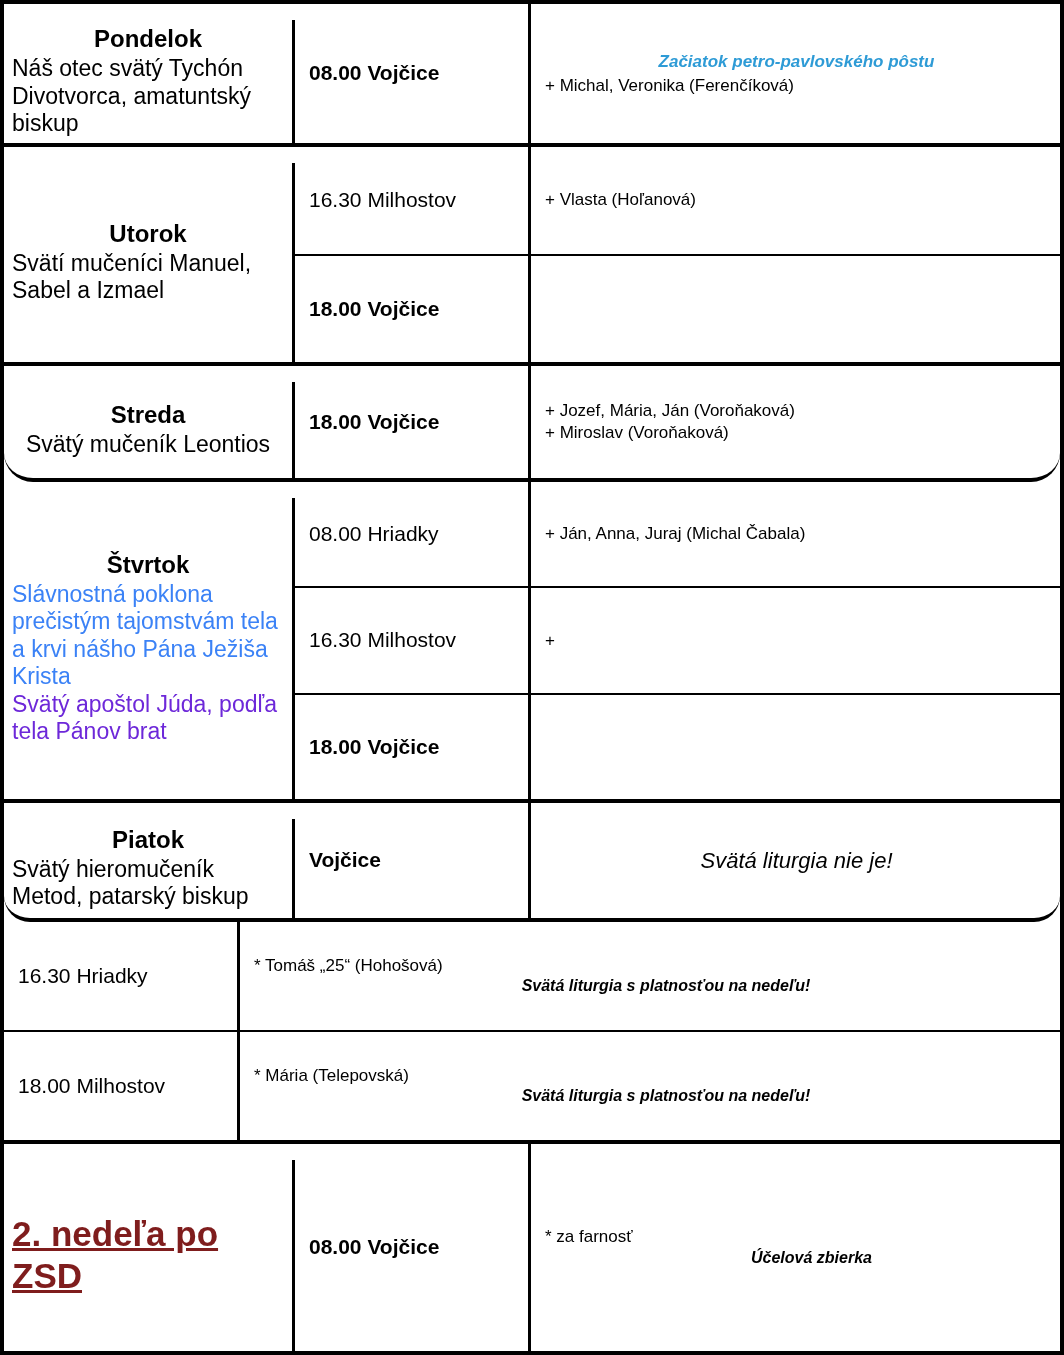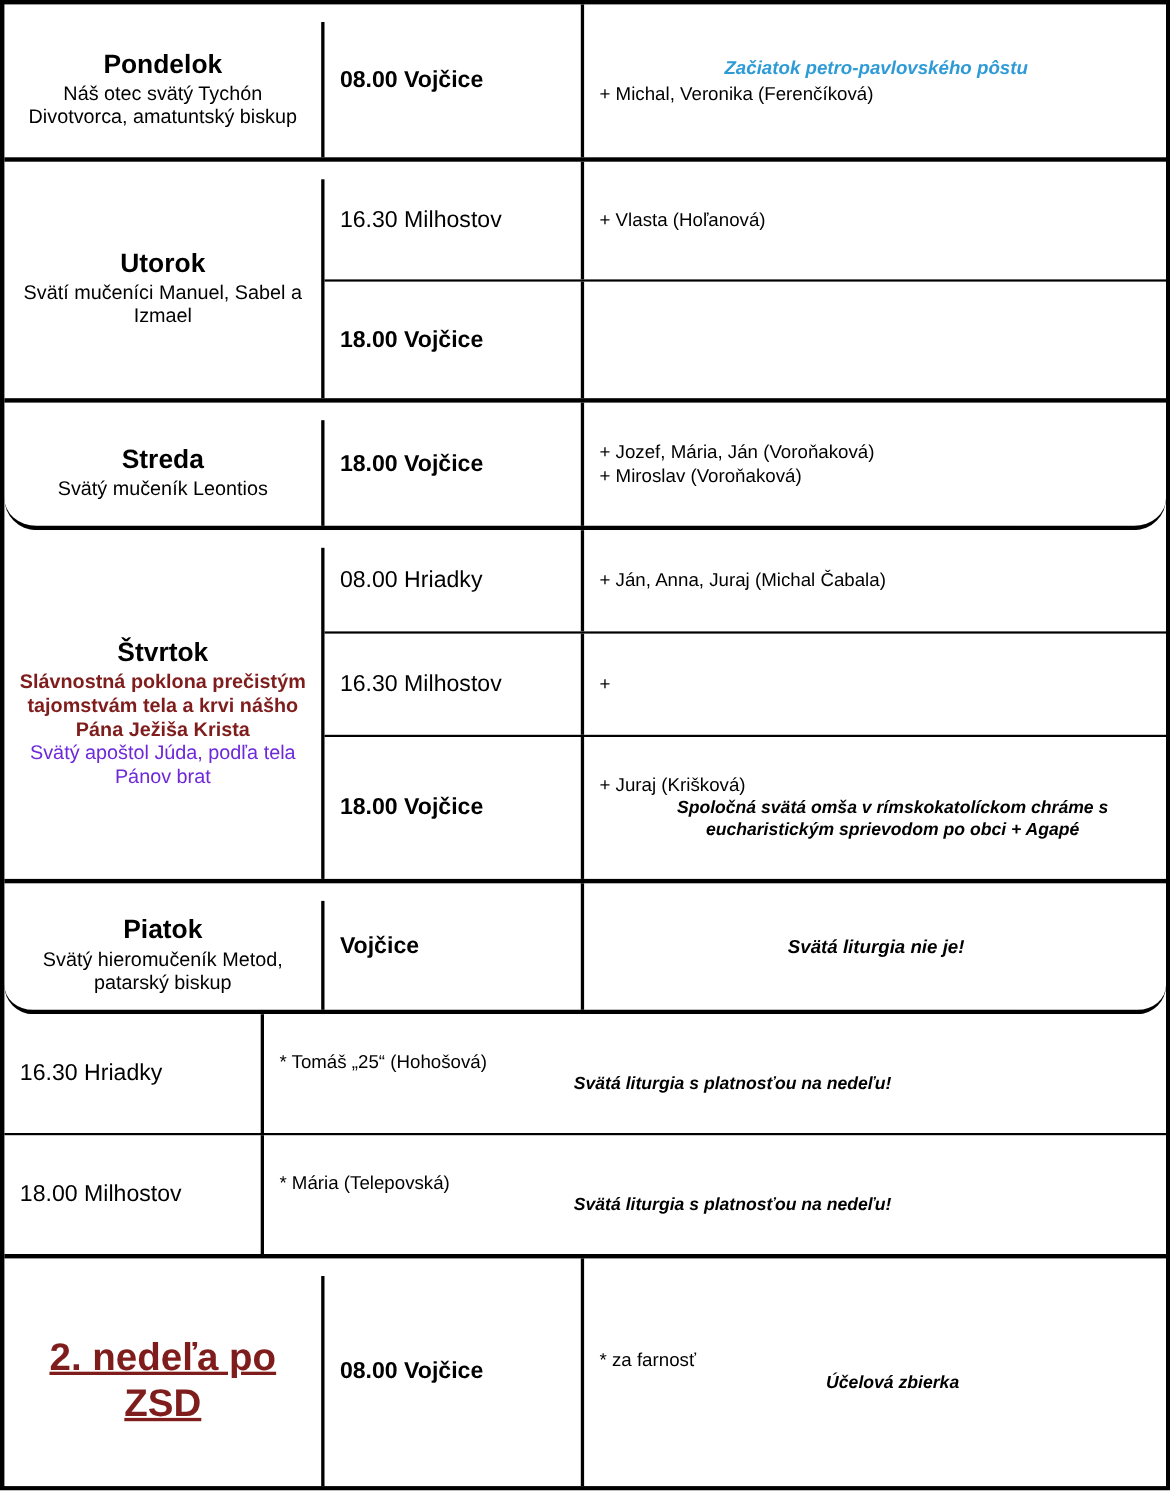--- a/index.html
+++ b/index.html
@@ -38,38 +38,37 @@
   .day-cell {
     width: 291px;
     flex: 0 0 291px;
     box-sizing: border-box;
     border-right: 3px solid #000000;
     display: flex;
     flex-direction: column;
     align-items: center;
     justify-content: center;
     padding: 4px 8px;
-    text-align: center;
     margin-top: 16px;
   }
 
   .day-name {
     font-size: 24px;
     font-weight: bold;
     line-height: 1.15;
     margin-bottom: 2px;
   }
   .day-sub {
-    font-size: 18px;
+    font-size: 23px;
     font-weight: normal;
     line-height: 1.2;
   }
   .day-sub.green {
-    color: #7f1d1d;
-    font-weight: bold;
+    color: #3b82f6;
+    font-weight: normal;
   }
   .day-sub.green-light {
     color: #6d28d9;
     font-weight: normal;
   }
   .day-name.sunday {
     color: #7f1d1d;
     font-size: 35px;
     font-weight: bold;
     line-height: 1.2;
@@ -135,22 +134,22 @@
     font-style: italic;
     font-size: 16px;
     text-align: center;
     line-height: 1.3;
   }
   .note-black.left-ind {
     text-align: center;
     padding-left: 30px;
   }
   .big-center-note {
-    font-size: 17px;
-    font-weight: bold;
+    font-size: 22px;
+    font-weight: normal;
     font-style: italic;
     text-align: center;
     width: 100%;
   }
 
   .intent-cell.center-all {
     align-items: center;
     justify-content: center;
   }
 </style>
@@ -223,24 +222,20 @@
         </div>
       </div>
       <div class="service-row">
         <div class="time-cell">16.30 Milhostov</div>
         <div class="intent-cell">
           <div class="intent-line">+</div>
         </div>
       </div>
       <div class="service-row last">
         <div class="time-cell bold">18.00 Vojčice</div>
-        <div class="intent-cell">
-          <div class="intent-line">+ Juraj (Krišková)</div>
-          <div class="note-black left-ind">Spoločná svätá omša v rímskokatolíckom chráme s eucharistickým sprievodom po obci + Agapé</div>
-        </div>
       </div>
     </div>
   </div>
 
   <div class="day-row" style="height:119px;border-radius:26px;">
     <div class="day-cell">
       <div class="day-name">Piatok</div>
       <div class="day-sub">Svätý hieromučeník Metod, patarský biskup</div>
     </div>
     <div class="services">

